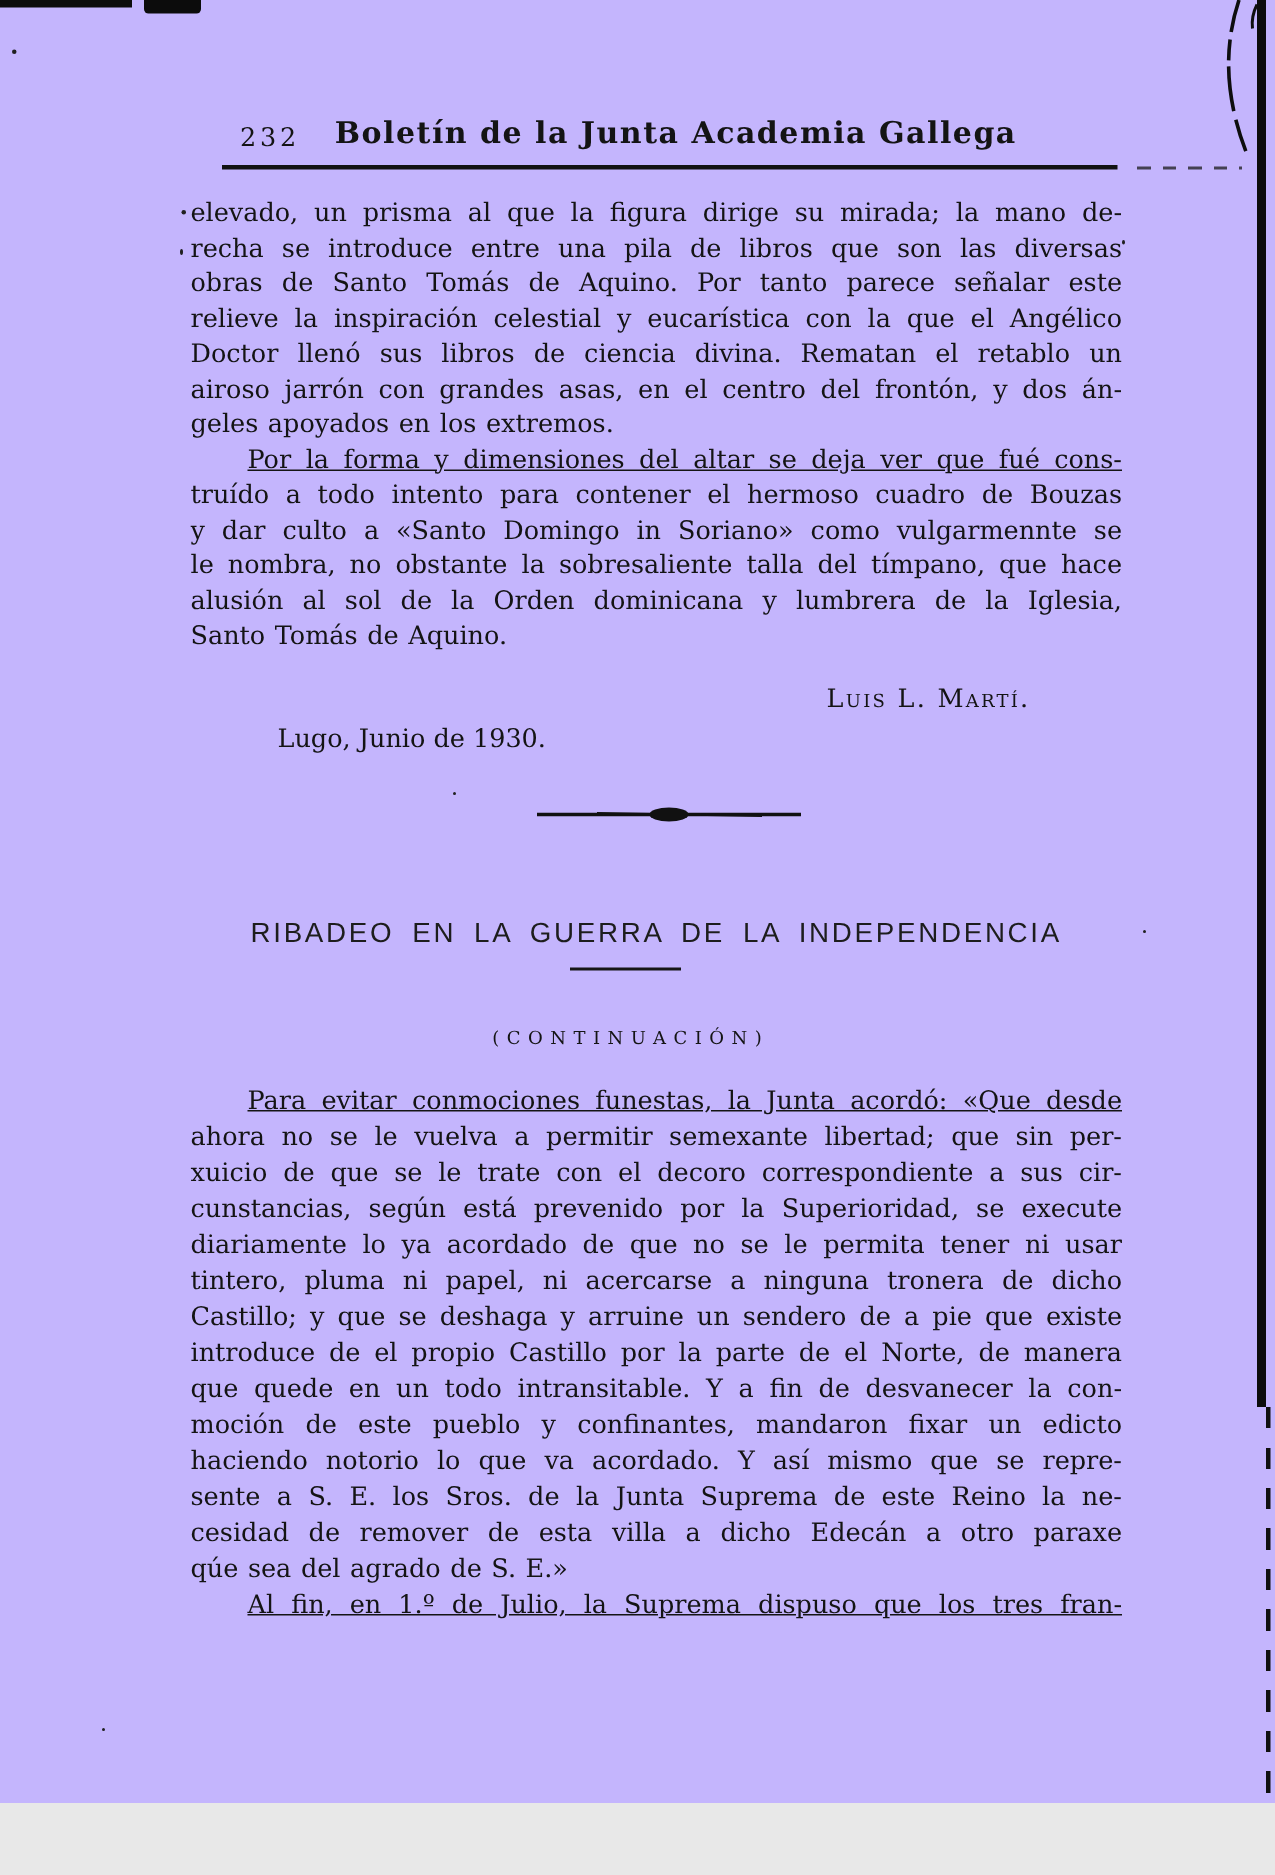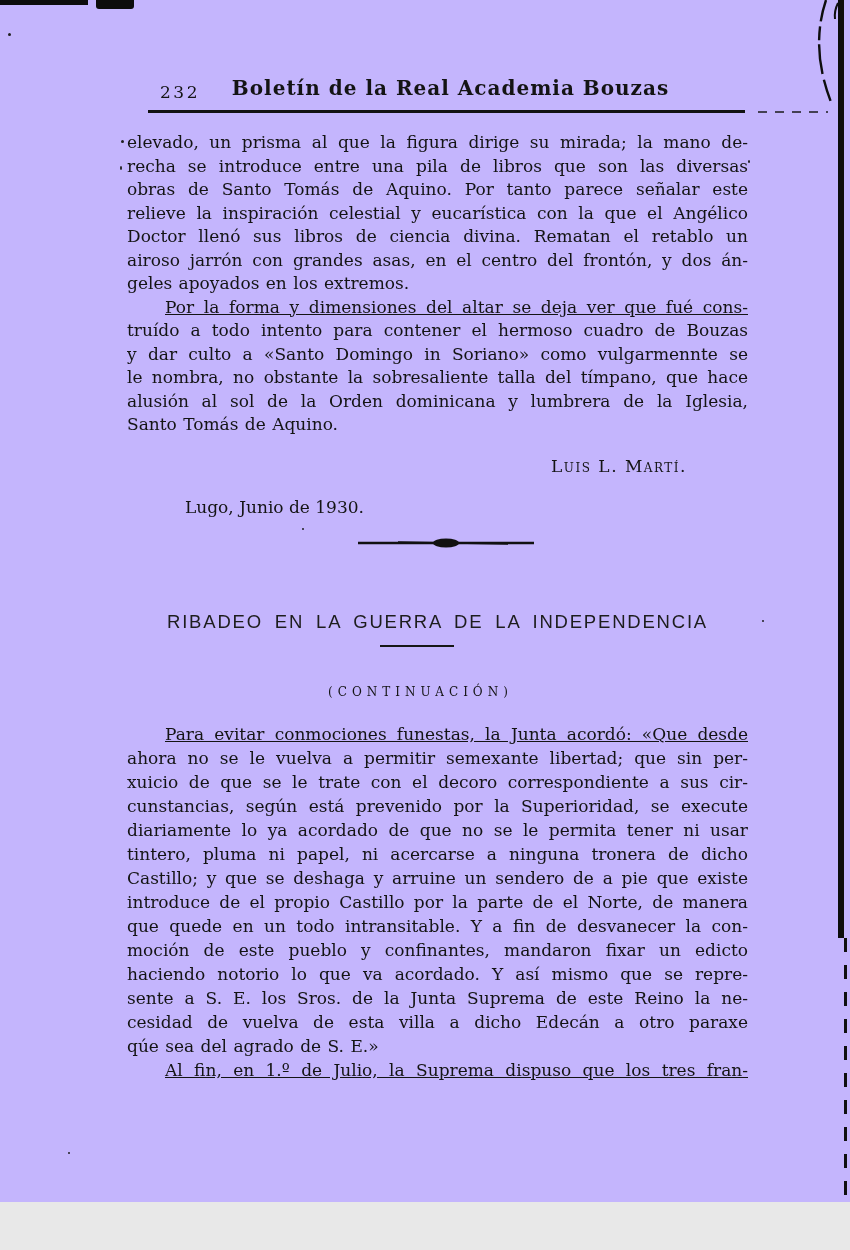--- a/index.html
+++ b/index.html
@@ -42,21 +42,21 @@
     word-spacing:1px;
   }
   .tline.nojust{text-align-last:left;}
   .tline.indent{text-indent:38px;text-decoration:underline;}
   .signature{
     text-align:right;padding-right:61px;
     font-variant:small-caps;letter-spacing:1.5px;
     margin-top:18px;
   }
   .dateline{
-    padding-left:58px;margin-top:18px;
+    padding-left:58px;margin-top:4px;
   }
   
   .divider{position:absolute;left:358px;top:536px;}
   
   .article-title{
     position:absolute;left:127px;top:611px;width:621px;margin:0;
     text-align:center;
     font-family:"Liberation Sans", sans-serif;
     font-weight:normal;font-size:18.5px;
     letter-spacing:1.8px;word-spacing:5px;
@@ -87,21 +87,21 @@
   .bottom-line{left:30px;top:1246px;width:802px;height:3px;}
   .curl-arc{position:absolute;left:780px;top:0;}
   .speck{position:absolute;background:#202020;border-radius:50%;}
 </style>
 </head>
 <body>
 
 <div class="page">
 
   <span class="pagenum">232</span>
-  <div class="jtitle">Boletín de la Real Academia Bouzas</div>
+  <div class="jtitle">Boletín de la Junta Academia Gallega</div>
   <div class="header-rule"></div>
   <div class="header-rule-ext"></div>
 
   <section class="prev-article">
     <div>
         <div class="para">
           <div class="tline">elevado, un prisma al que la figura dirige su mirada; la mano de-</div>
           <div class="tline">recha se introduce entre una pila de libros que son las diversas</div>
           <div class="tline">obras de Santo Tomás de Aquino. Por tanto parece señalar este</div>
           <div class="tline">relieve la inspiración celestial y eucarística con la que el Angélico</div>
@@ -139,21 +139,21 @@
         <div class="tline">xuicio de que se le trate con el decoro correspondiente a sus cir-</div>
         <div class="tline">cunstancias, según está prevenido por la Superioridad, se execute</div>
         <div class="tline">diariamente lo ya acordado de que no se le permita tener ni usar</div>
         <div class="tline">tintero, pluma ni papel, ni acercarse a ninguna tronera de dicho</div>
         <div class="tline">Castillo; y que se deshaga y arruine un sendero de a pie que existe</div>
         <div class="tline">introduce de el propio Castillo por la parte de el Norte, de manera</div>
         <div class="tline">que quede en un todo intransitable. Y a fin de desvanecer la con-</div>
         <div class="tline">moción de este pueblo y confinantes, mandaron fixar un edicto</div>
         <div class="tline">haciendo notorio lo que va acordado. Y así mismo que se repre-</div>
         <div class="tline">sente a S. E. los Sros. de la Junta Suprema de este Reino la ne-</div>
-        <div class="tline">cesidad de vuelva de esta villa a dicho Edecán a otro paraxe</div>
+        <div class="tline">cesidad de remover de esta villa a dicho Edecán a otro paraxe</div>
         <div class="tline nojust">qúe sea del agrado de S. E.»</div>
       </div>
       <div class="para">
         <div class="tline indent">Al fin, en 1.º de Julio, la Suprema dispuso que los tres fran-</div>
       </div>
     </section>
 
   <div class="artifact smudge-top-a"></div>
   <div class="artifact smudge-top-b"></div>
   <svg class="curl-arc" width="66" height="112" viewBox="0 0 66 112">

